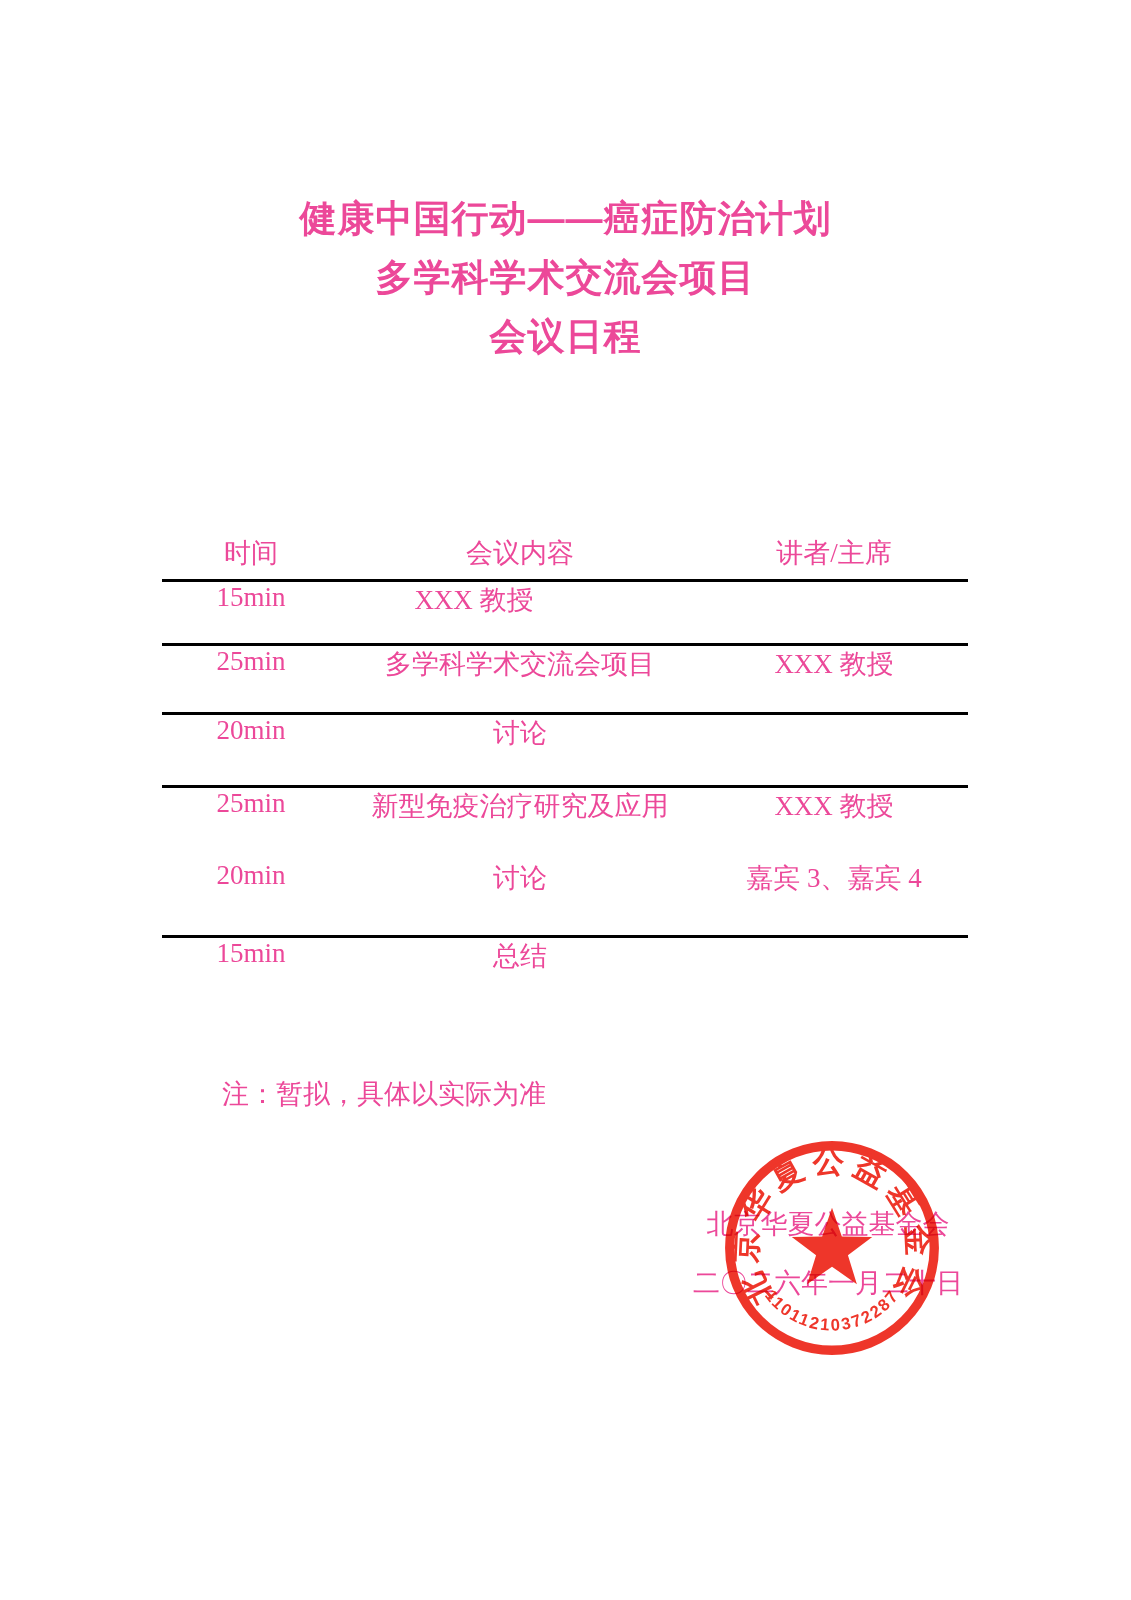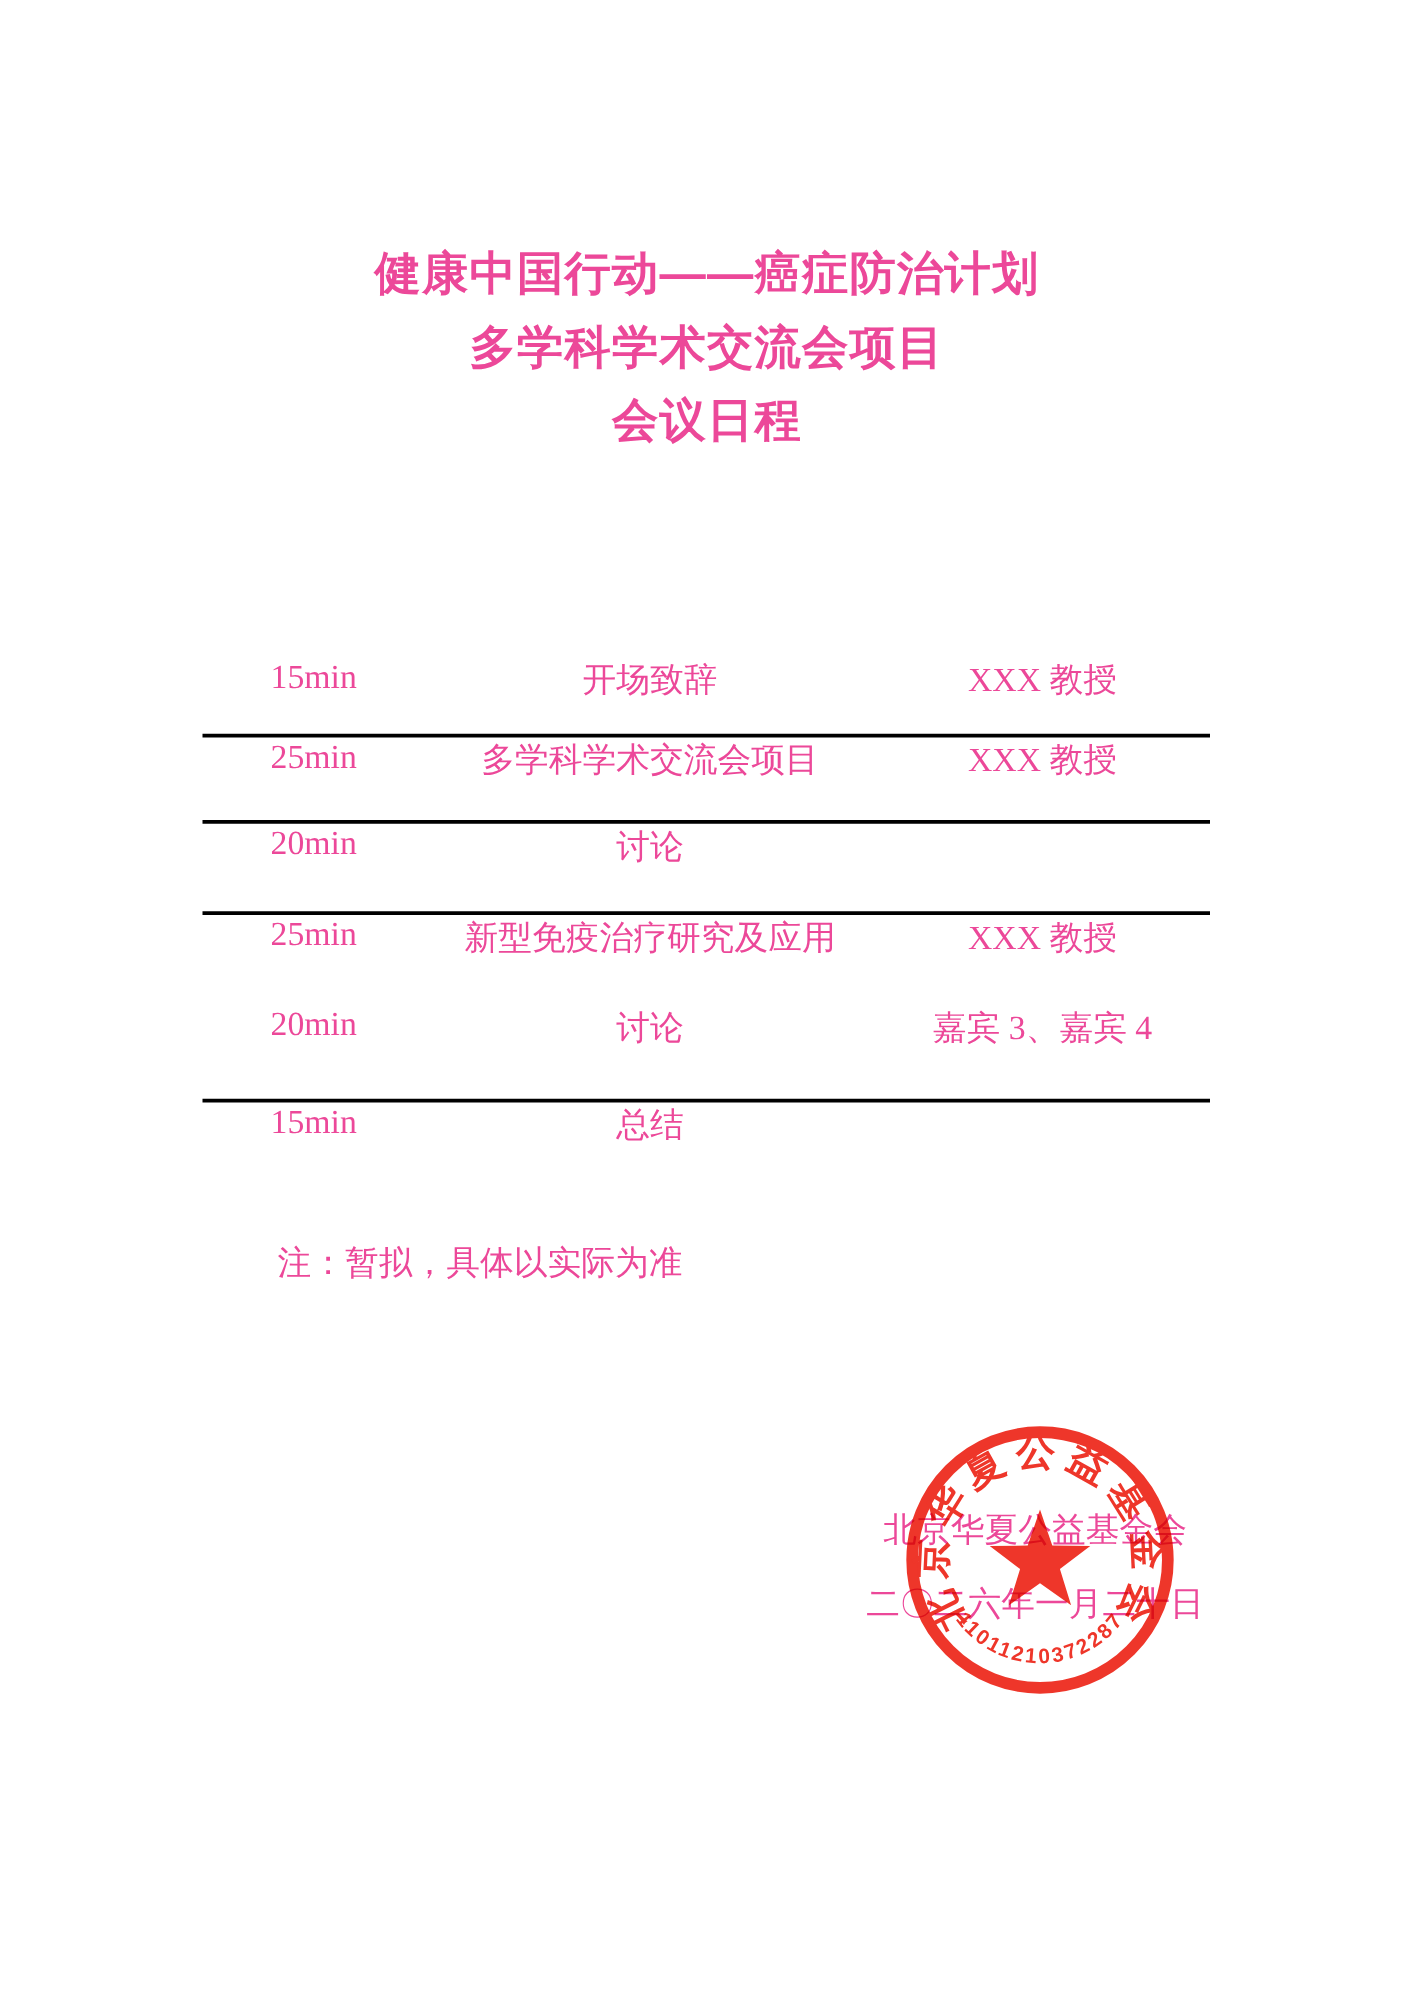--- a/index.html
+++ b/index.html
@@ -63,21 +63,21 @@
   .tbody .trow:nth-child(5) { height: 78px; }
   .tbody .trow:nth-child(6) { height: 72px; border-bottom: none; }
   .c1 { width: 178px; text-align: center; }
   .c2 { width: 360px; text-align: center; }
   .c3 { width: 268px; text-align: center; }
 
   
   .note-line {
     position: absolute;
     left: 222px;
-    top: 944px;
+    top: 1028px;
     font-size: 27px;
   }
 
   
   .sig-org, .sig-date {
     position: absolute;
     left: 642px;
     width: 372px;
     text-align: center;
     font-size: 27px;
@@ -106,24 +106,28 @@
 <div class="page">
 
   <div class="title-block">
     <div>健康中国行动——癌症防治计划</div>
     <div>多学科学术交流会项目</div>
     <div>会议日程</div>
   </div>
 
 
   <div class="agenda">
+    <div class="thead">
+      <div class="c1">时间</div>
+      <div class="c2">会议内容</div>
+      <div class="c3">讲者/主席</div>
+    </div>
     <div class="tbody">
       <div class="trow">
         <div class="c1">15min</div>
-        <div class="c2">开场致辞</div>
         <div class="c3">XXX 教授</div>
       </div>
       <div class="trow">
         <div class="c1">25min</div>
         <div class="c2">多学科学术交流会项目</div>
         <div class="c3">XXX 教授</div>
       </div>
       <div class="trow">
         <div class="c1">20min</div>
         <div class="c2">讨论</div>

